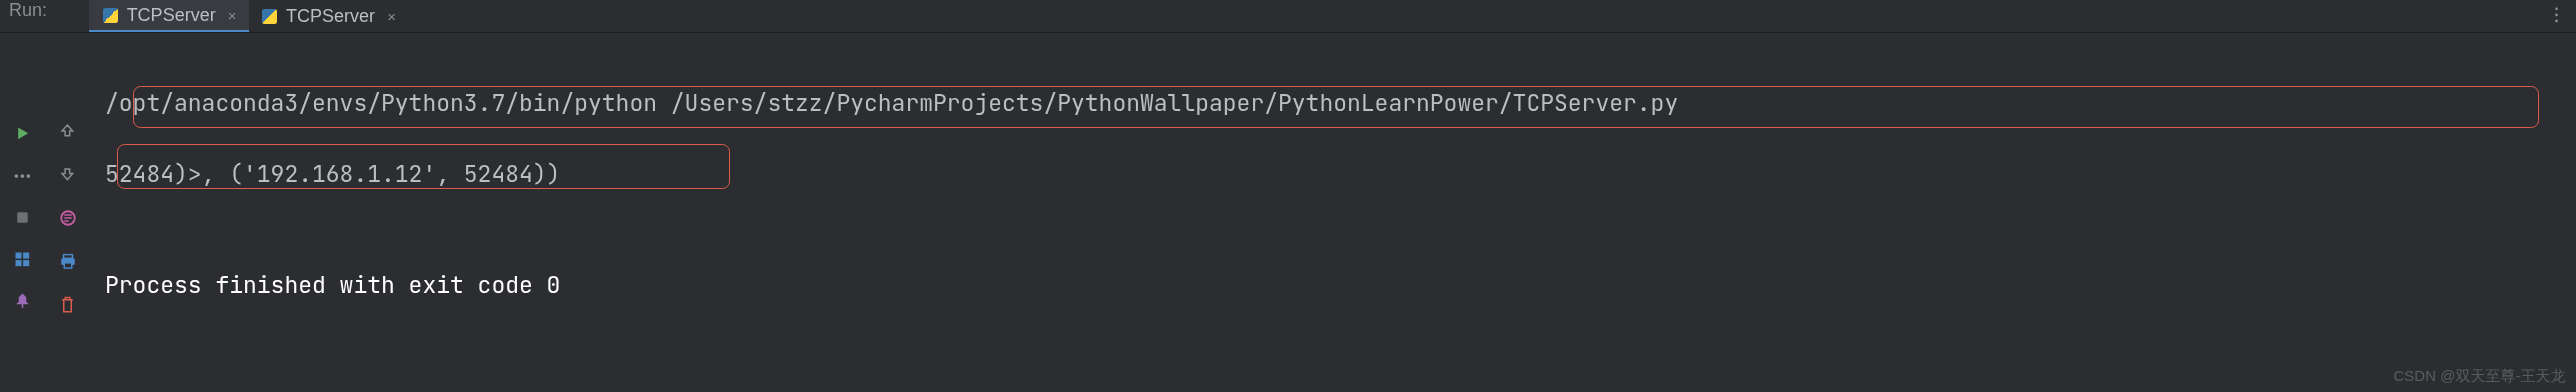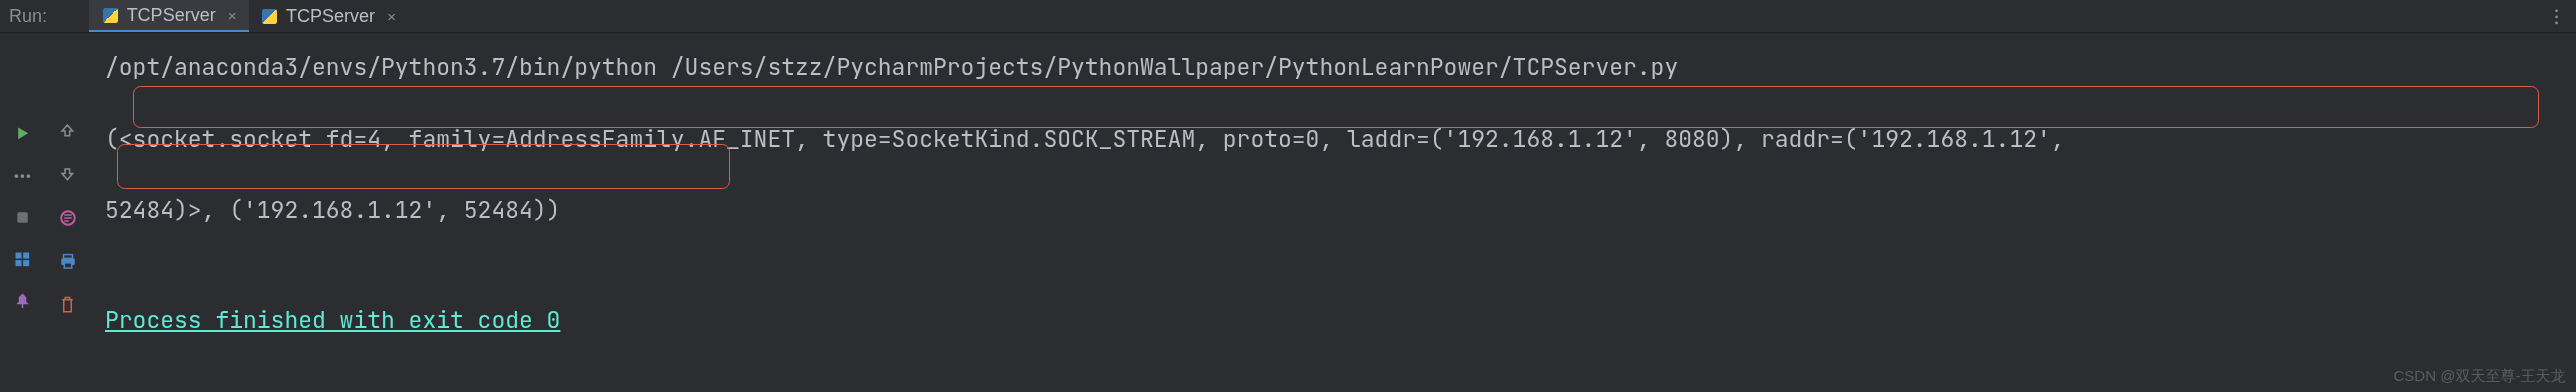--- a/index.html
+++ b/index.html
@@ -8,21 +8,20 @@
     font-family: 'JetBrains Mono', 'Consolas', 'Monaco', monospace;
     color: #bcbec4;
     width: 2576px;
     height: 392px;
     overflow: hidden;
     position: relative;
   }
   .top-bar {
     height: 33px;
     display: flex;
-    align-items: center;
     background: #2b2d30;
     border-bottom: 0.8px solid #1e1f22;
   }
   .run-label {
     color: #8a8d91;
     font-size: 18px;
     padding: 0 12px 0 9px;
     font-family: -apple-system, sans-serif;
   }
   .tabs {
@@ -103,21 +102,21 @@
     flex: 1;
     padding: 10.6px 15px;
     font-size: 23px;
     line-height: 1.55;
     white-space: pre;
     font-family: 'JetBrains Mono', 'Consolas', monospace;
     position: relative;
   }
   .cmd-line { color: #bcbec4; }
   .output-line { color: #bcbec4; position: relative; }
-  .exit-line { color: #5eead4; margin-top: 39px; text-decoration: underline; }
+  .exit-line { color: #ffffff; margin-top: 39px; }
   .highlight-box-1 {
     position: absolute;
     border: 1.5px solid #db5c4c;
     border-radius: 7.6px;
     left: 133px;
     top: 86px;
     width: 2406px;
     height: 42px;
     pointer-events: none;
   }
@@ -225,21 +224,20 @@
     </div>
     <div class="tool-btn">
       <svg width="15" height="18" viewBox="0 0 20 24">
           <path d="M3 5 L17 5 M7 5 L7 2 L13 2 L13 5 M5 5 L5 21 L15 21 L15 5" fill="none" stroke="#db5c4c" stroke-width="2"></path>
         </svg>
     </div>
   </div>
 
   <div class="console">
 <div class="cmd-line">/opt/anaconda3/envs/Python3.7/bin/python /Users/stzz/PycharmProjects/PythonWallpaper/PythonLearnPower/TCPServer.py</div>
-<div class="output-line">(&lt;socket.socket fd=4, family=AddressFamily.AF_INET, type=SocketKind.SOCK_STREAM, proto=0, laddr=('192.168.1.12', 8080), raddr=('192.168.1.12',</div>
 <div class="output-line">52484)&gt;, ('192.168.1.12', 52484))</div>
 <div class="exit-line">Process finished with exit code 0</div>
   </div>
 </div>
 
 <div class="highlight-box-1"></div>
 <div class="highlight-box-2"></div>
 
 <div class="watermark">CSDN @双天至尊-王天龙</div>
 

